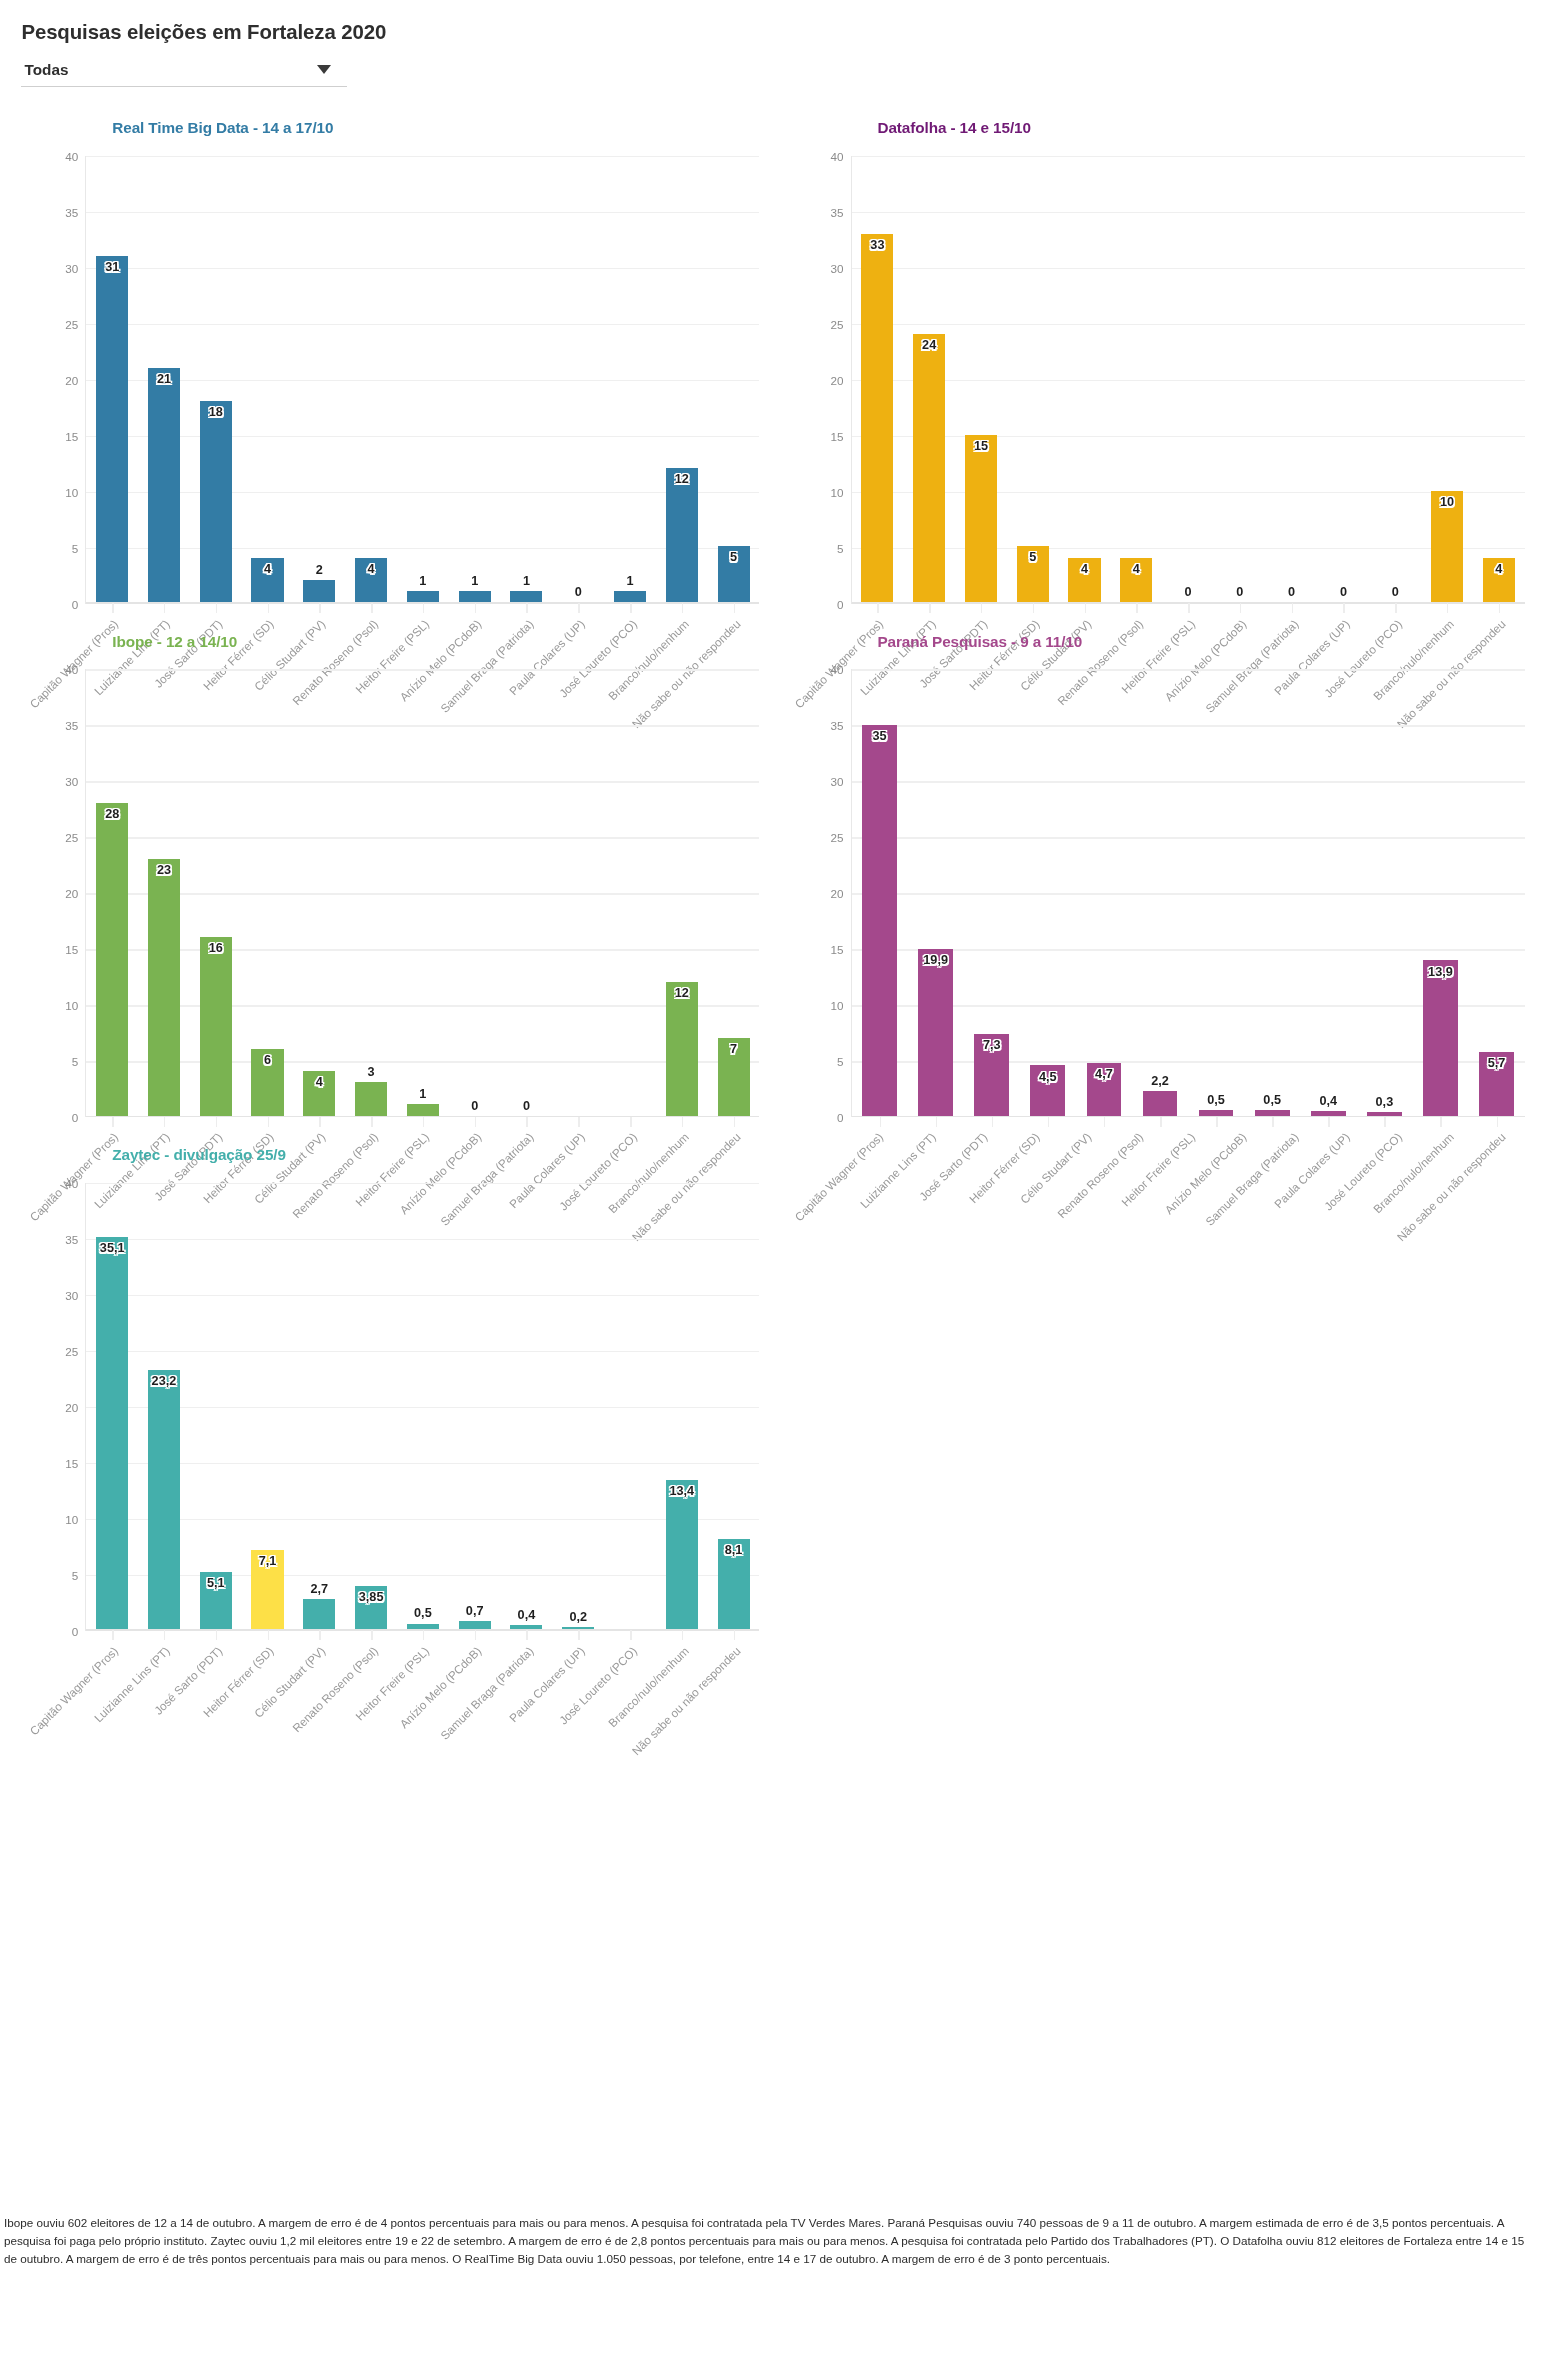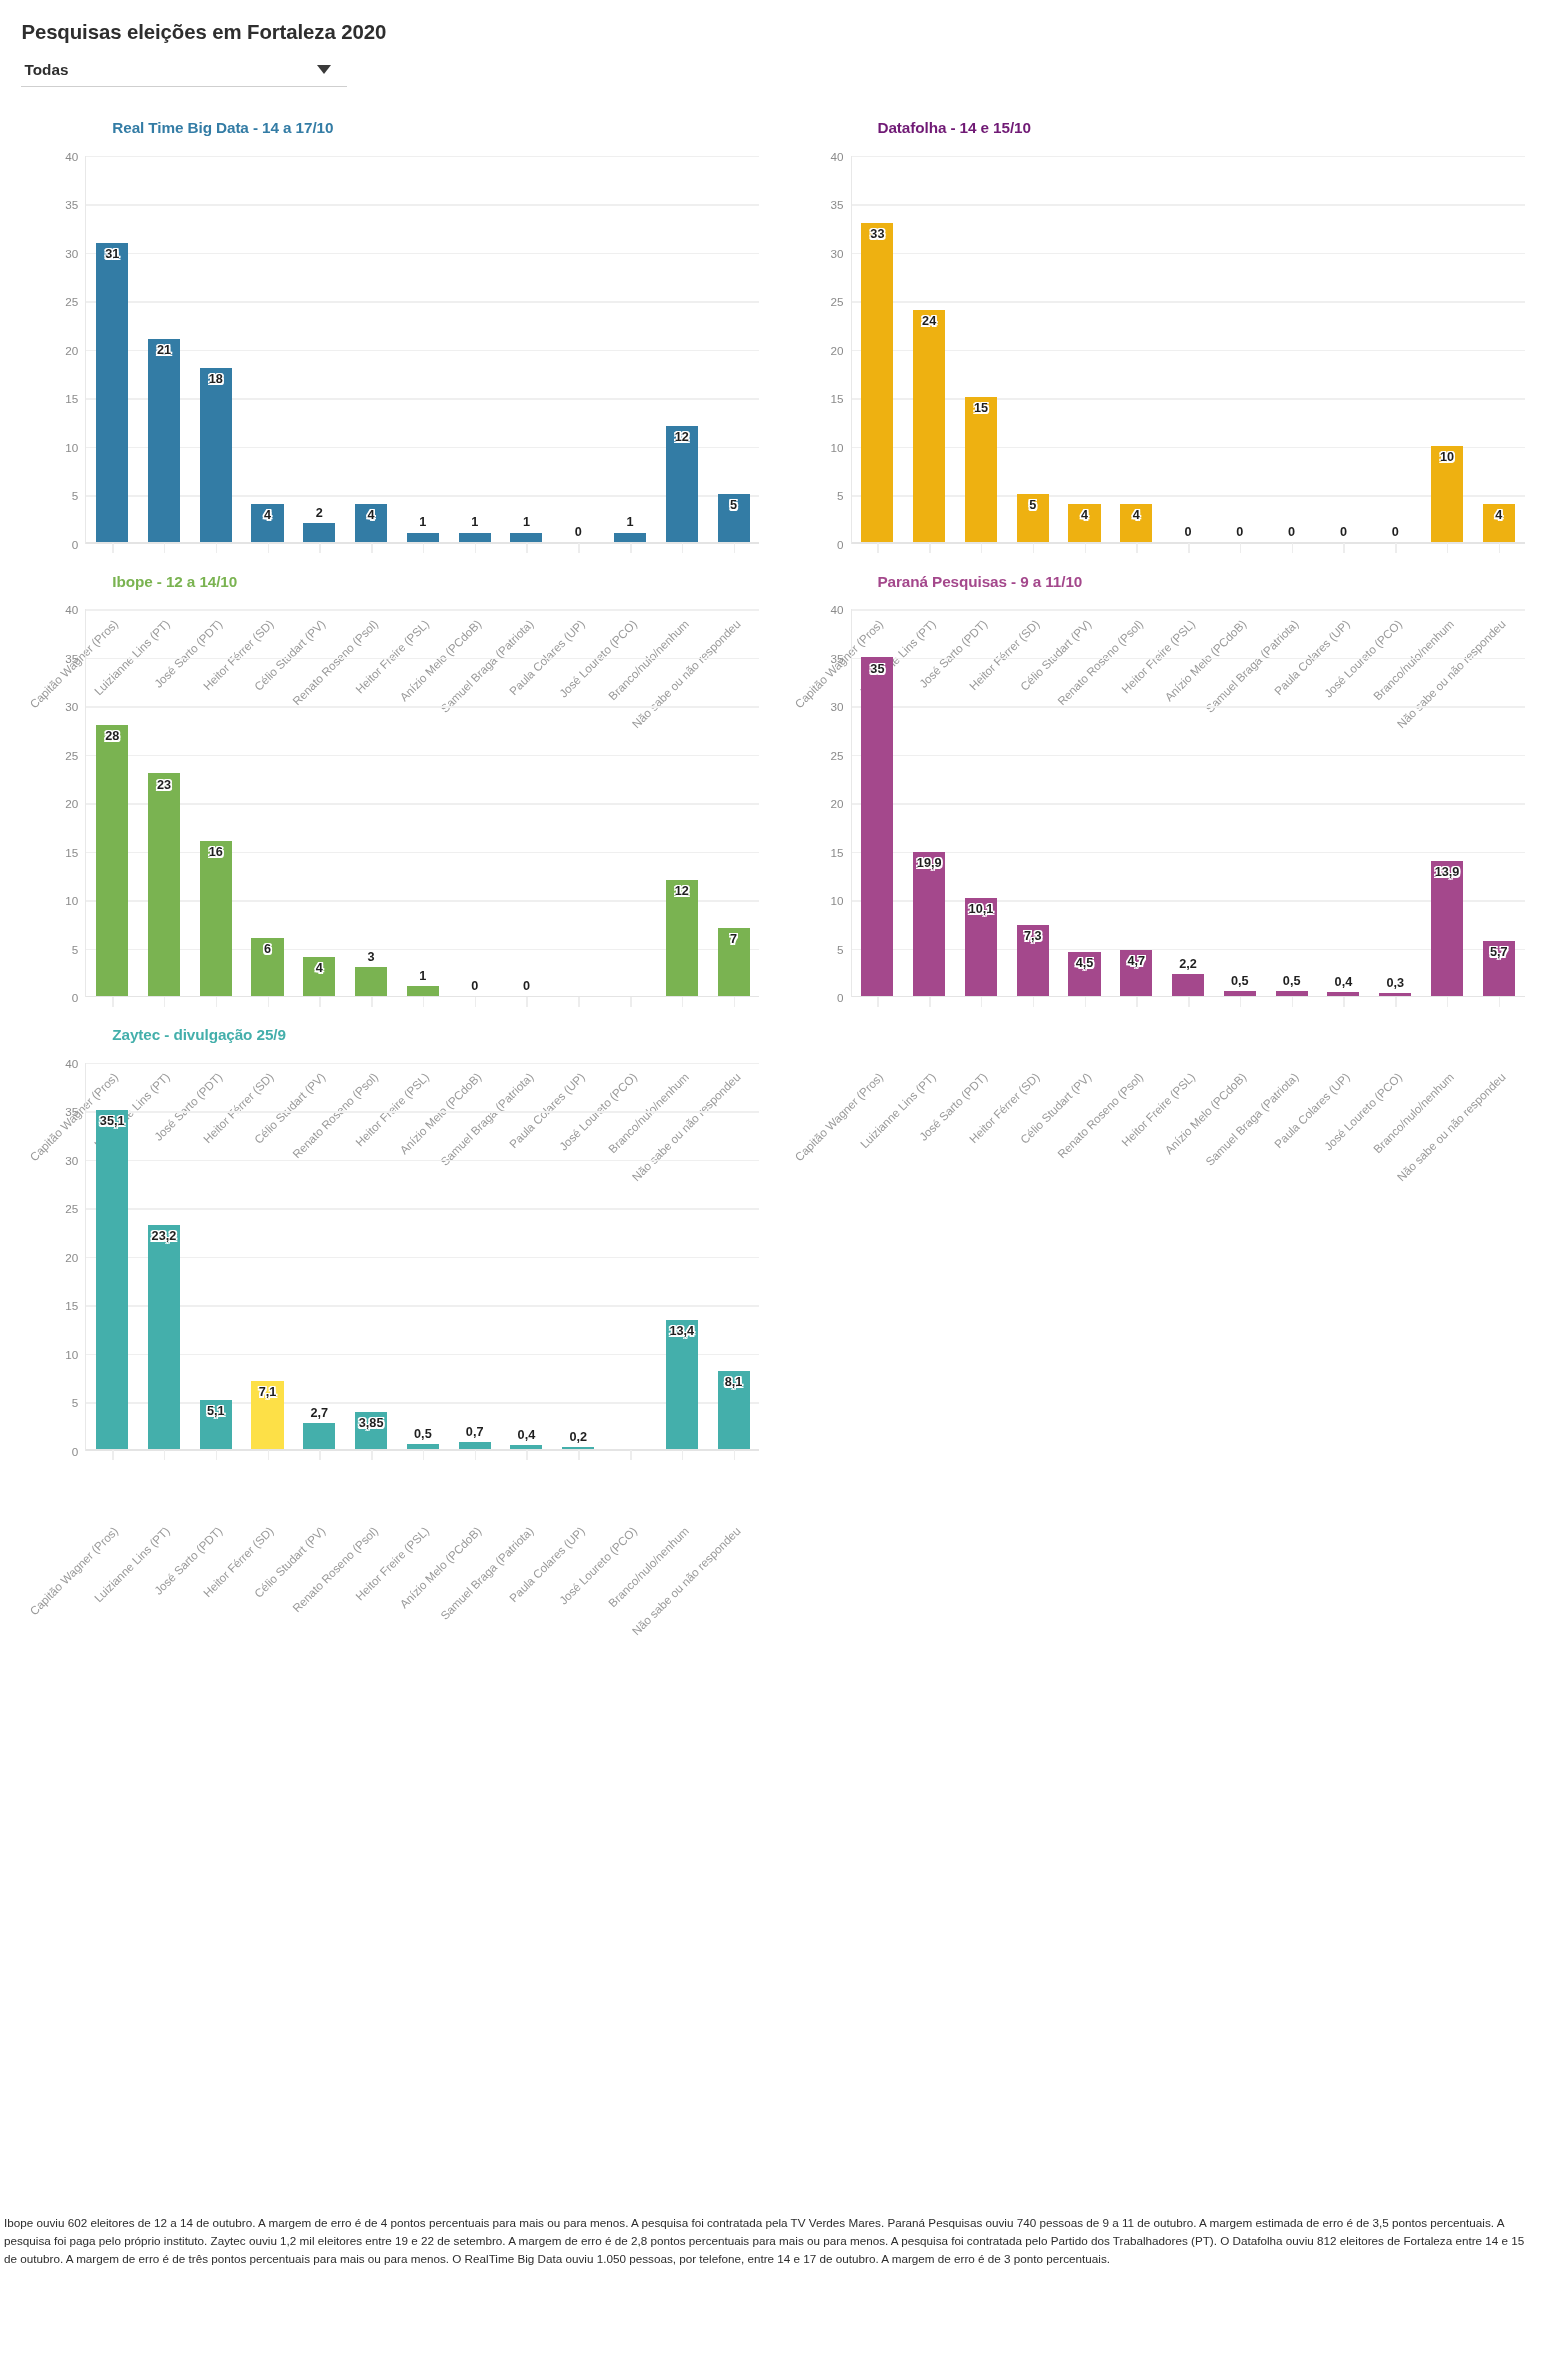--- a/index.html
+++ b/index.html
@@ -59,21 +59,21 @@
 
   .chart-title {
     font-size: 15.3px;
     font-weight: bold;
     margin: 11.2px 0 0 95px;
     letter-spacing: -0.1px;
   }
 
   .plot-area {
     position: relative;
-    height: 388px;
+    height: 448px;
     margin: 18.3px 0 0 0;
   }
 
   .yaxis {
     position: absolute;
     left: 0; top: 0; bottom: 0;
     width: 67px;
   }
   .ytick {
     position: absolute;
@@ -672,26 +672,20 @@
                 </div>
                 <div class="tickmark"></div>
               </div>
               <div class="bar-slot">
                 <div class="bar" style="background: rgb(164, 72, 140); height: 37.25%;">
                   <div class="vallabel inside">19,9</div>
                 </div>
                 <div class="tickmark"></div>
               </div>
               <div class="bar-slot">
-                <div class="bar" style="background: rgb(164, 72, 140); height: 25.25%;">
-                  <div class="vallabel inside">10,1</div>
-                </div>
-                <div class="tickmark"></div>
-              </div>
-              <div class="bar-slot">
                 <div class="bar" style="background: rgb(164, 72, 140); height: 18.25%;">
                   <div class="vallabel inside">7,3</div>
                 </div>
                 <div class="tickmark"></div>
               </div>
               <div class="bar-slot">
                 <div class="bar" style="background: rgb(164, 72, 140); height: 11.25%;">
                   <div class="vallabel inside">4,5</div>
                 </div>
                 <div class="tickmark"></div>

